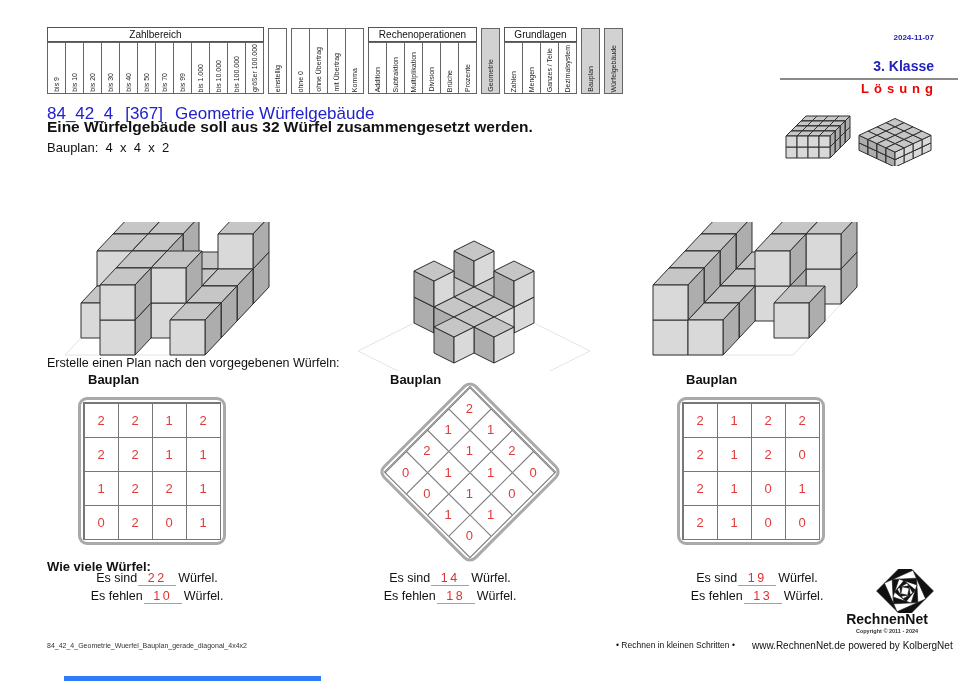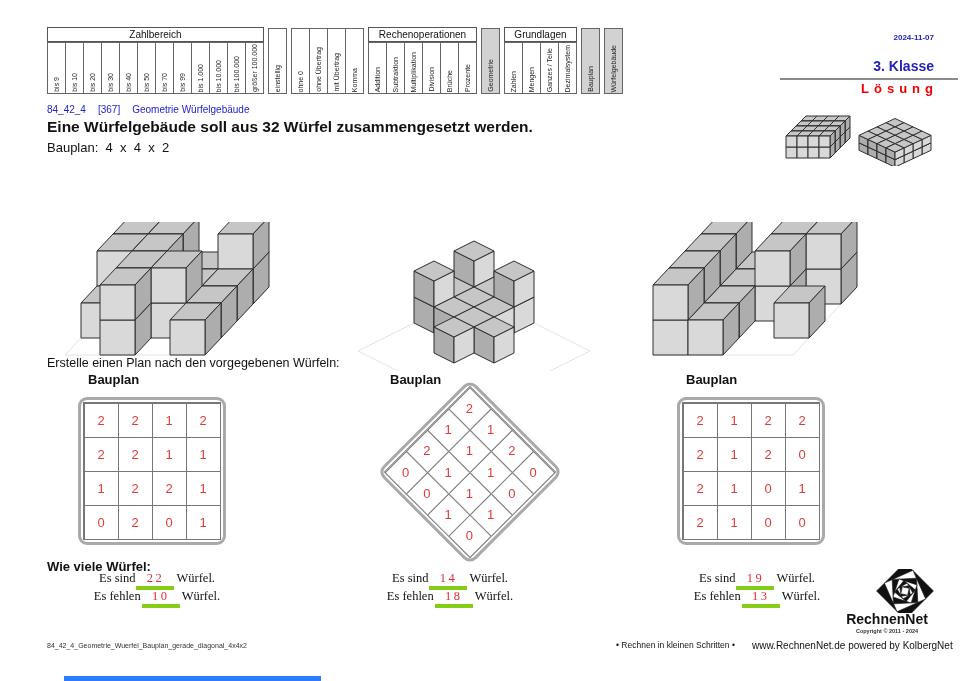--- a/index.html
+++ b/index.html
@@ -21,21 +21,21 @@
          white-space:nowrap;padding:1px 0 2px 0;}
 
   
   .meta{position:absolute;left:780px;top:33px;width:178px;text-align:right;}
   .meta .mdate{font-size:8px;font-weight:bold;color:#2222bb;padding-right:24px;}
   .meta .mgrade{font-size:14px;font-weight:bold;color:#2222bb;padding-right:24px;margin-top:16px;}
   .meta .mline{border-top:2px solid #8a8a8a;margin-top:4px;}
   .meta .msol{font-size:13px;font-weight:bold;color:#ee0000;letter-spacing:5px;padding-right:20px;margin-top:1px;}
 
   
-  .bluetitle{position:absolute;left:47px;top:104px;font-size:10px;color:#2222cc;}
+  .bluetitle{position:absolute;left:47px;top:104px;font-size:17px;color:#2222cc;}
   .bluetitle span{margin-right:12px;}
   .heading{position:absolute;left:47px;top:118px;font-size:15.5px;font-weight:bold;white-space:pre;}
   .bpline{position:absolute;left:47px;top:140px;font-size:13px;white-space:pre;}
 
   .minis{position:absolute;left:784px;top:110px;display:flex;align-items:flex-start;}
   .minis svg{display:block;}
 
   .building{position:absolute;}
   #b1{left:60px;top:222px;}
   #b2{left:352px;top:213px;}
@@ -54,23 +54,23 @@
   #g1{left:78px;top:397px;}
   #g3{left:677px;top:397px;}
   #g2{left:404px;top:406px;transform:rotate(45deg);}
   #g2 .ginner{grid-template-columns:repeat(4,30px);grid-template-rows:repeat(4,30px);}
   #g2 .gcell span{transform:rotate(-45deg);display:block;}
 
   
   .qheading{position:absolute;left:47px;top:559px;font-size:13px;font-weight:bold;}
   .ansblock{position:absolute;top:571px;width:190px;}
   .ab1{left:62px;} .ab2{left:355px;} .ab3{left:662px;}
-  .ansline{display:flex;justify-content:center;font-size:12.5px;height:17.5px;align-items:baseline;font-family:Liberation Serif, serif;}
+  .ansline{display:flex;justify-content:center;font-size:12.5px;height:17.5px;align-items:baseline;}
   .anslabel{text-align:right;margin-right:1px;}
-  .blank{min-width:26px;text-align:center;border-bottom:4px solid #84cc16;color:#e03030;
+  .blank{min-width:26px;text-align:center;border-bottom:1px solid #84cc16;color:#e03030;
          letter-spacing:2.5px;padding:0 6px;font-size:12.5px;}
   .unit{margin-left:2px;text-align:right;}
 
   
   .fname{position:absolute;left:47px;top:642px;font-size:7px;color:#333;}
   .slogan{position:absolute;left:616px;top:640px;font-size:8.5px;color:#111;}
   .site{position:absolute;left:752px;top:640px;font-size:10px;color:#111;}
   .logo{position:absolute;left:876px;top:569px;}
   .logoname{position:absolute;left:843px;top:611px;width:88px;text-align:center;
             font-size:14px;font-weight:bold;color:#111;}

